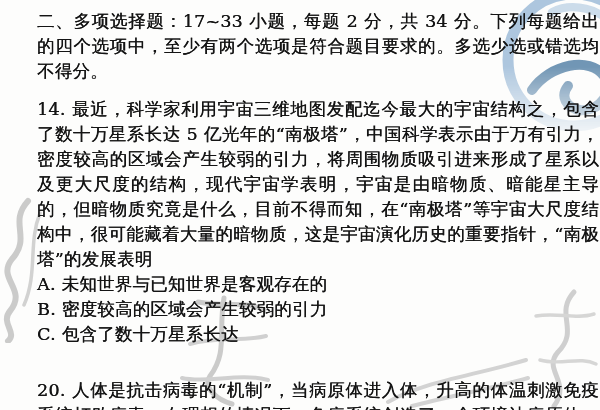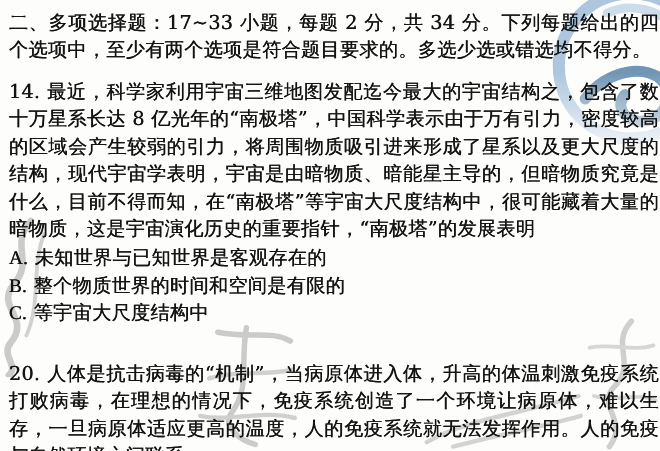--- a/index.html
+++ b/index.html
@@ -8,38 +8,38 @@
     background:#fdfdfc;
     font-family:"DejaVu Serif","Liberation Serif",serif;
     color:#141414;
     overflow:hidden;
     position:relative;
   }
   .page{
     position:absolute; inset:0;
     padding:9px 1px 0 8px;
     z-index:2;
+    margin-left:29px;
   }
   .para{
     margin:0;
     font-size:17.5px;
     line-height:25px;
     text-align:justify;
     text-justify:inter-character;
     letter-spacing:0.2px;
     text-shadow:0.35px 0 0 currentColor; 
   }
   .q-block{margin-top:13px;}
   .q-block.second{margin-top:31px;}
   .opt-row{
     font-size:17.5px;
     line-height:25px;
     letter-spacing:0.2px;
     text-shadow:0.35px 0 0 currentColor;
-    font-family:Liberation Serif, serif;
   }
   .opt-label{margin-right:6px;}
   
   .wm{position:absolute;z-index:1;pointer-events:none;}
   .logo-wm{
     top:-28px; right:-52px; width:190px; height:210px;
     -webkit-mask-image:linear-gradient(to bottom,#000 45%,transparent 82%);
     mask-image:linear-gradient(to bottom,#000 45%,transparent 82%);
   }
   .gray-wm{opacity:0.5;}
@@ -74,30 +74,30 @@
 </svg>
 
 <div class="page">
 
   <p class="para">
     <span>二、多项选择题：17~33 小题，每题 2 分，共 34 分。下列每题给出的四个选项中，至少有两个选项是符合题目要求的。多选少选或错选均不得分。</span>
   </p>
 
   <div class="q-block">
     <p class="para">
-      <span class="opt-label">14.</span><span>最近，科学家利用宇宙三维地图发配迄今最大的宇宙结构之，包含了数十万星系长达 8 亿光年的“南极塔”，中国科学表示由于万有引力，密度较高的区域会产生较弱的引力，将周围物质吸引进来形成了星系以及更大尺度的结构，现代宇宙学表明，宇宙是由暗物质、暗能星主导的，但暗物质究竟是什么，目前不得而知，在“南极塔”等宇宙大尺度结构中，很可能藏着大量的暗物质，这是宇宙演化历史的重要指针，“南极塔”的发展表明</span>
+      <span class="opt-label">14.</span><span>最近，科学家利用宇宙三维地图发配迄今最大的宇宙结构之，包含了数十万星系长达 5 亿光年的“南极塔”，中国科学表示由于万有引力，密度较高的区域会产生较弱的引力，将周围物质吸引进来形成了星系以及更大尺度的结构，现代宇宙学表明，宇宙是由暗物质、暗能星主导的，但暗物质究竟是什么，目前不得而知，在“南极塔”等宇宙大尺度结构中，很可能藏着大量的暗物质，这是宇宙演化历史的重要指针，“南极塔”的发展表明</span>
     </p>
     <div class="opt-row">
       <span class="opt-label">A.</span><span>未知世界与已知世界是客观存在的</span>
     </div>
     <div class="opt-row">
-      <span class="opt-label">B.</span><span>整个物质世界的时间和空间是有限的</span>
+      <span class="opt-label">B.</span><span>密度较高的区域会产生较弱的引力</span>
     </div>
     <div class="opt-row">
-      <span class="opt-label">C.</span><span>等宇宙大尺度结构中</span>
+      <span class="opt-label">C.</span><span>包含了数十万星系长达</span>
     </div>
   </div>
 
   <div class="q-block second">
     <p class="para">
       <span class="opt-label">20.</span><span>人体是抗击病毒的“机制”，当病原体进入体，升高的体温刺激免疫系统打败病毒，在理想的情况下，免疫系统创造了一个环境让病原体，难以生存，一旦病原体适应更高的温度，人的免疫系统就无法发挥作用。人的免疫与自然环境之间联系</span>
     </p>
   </div>
 
 </div>

